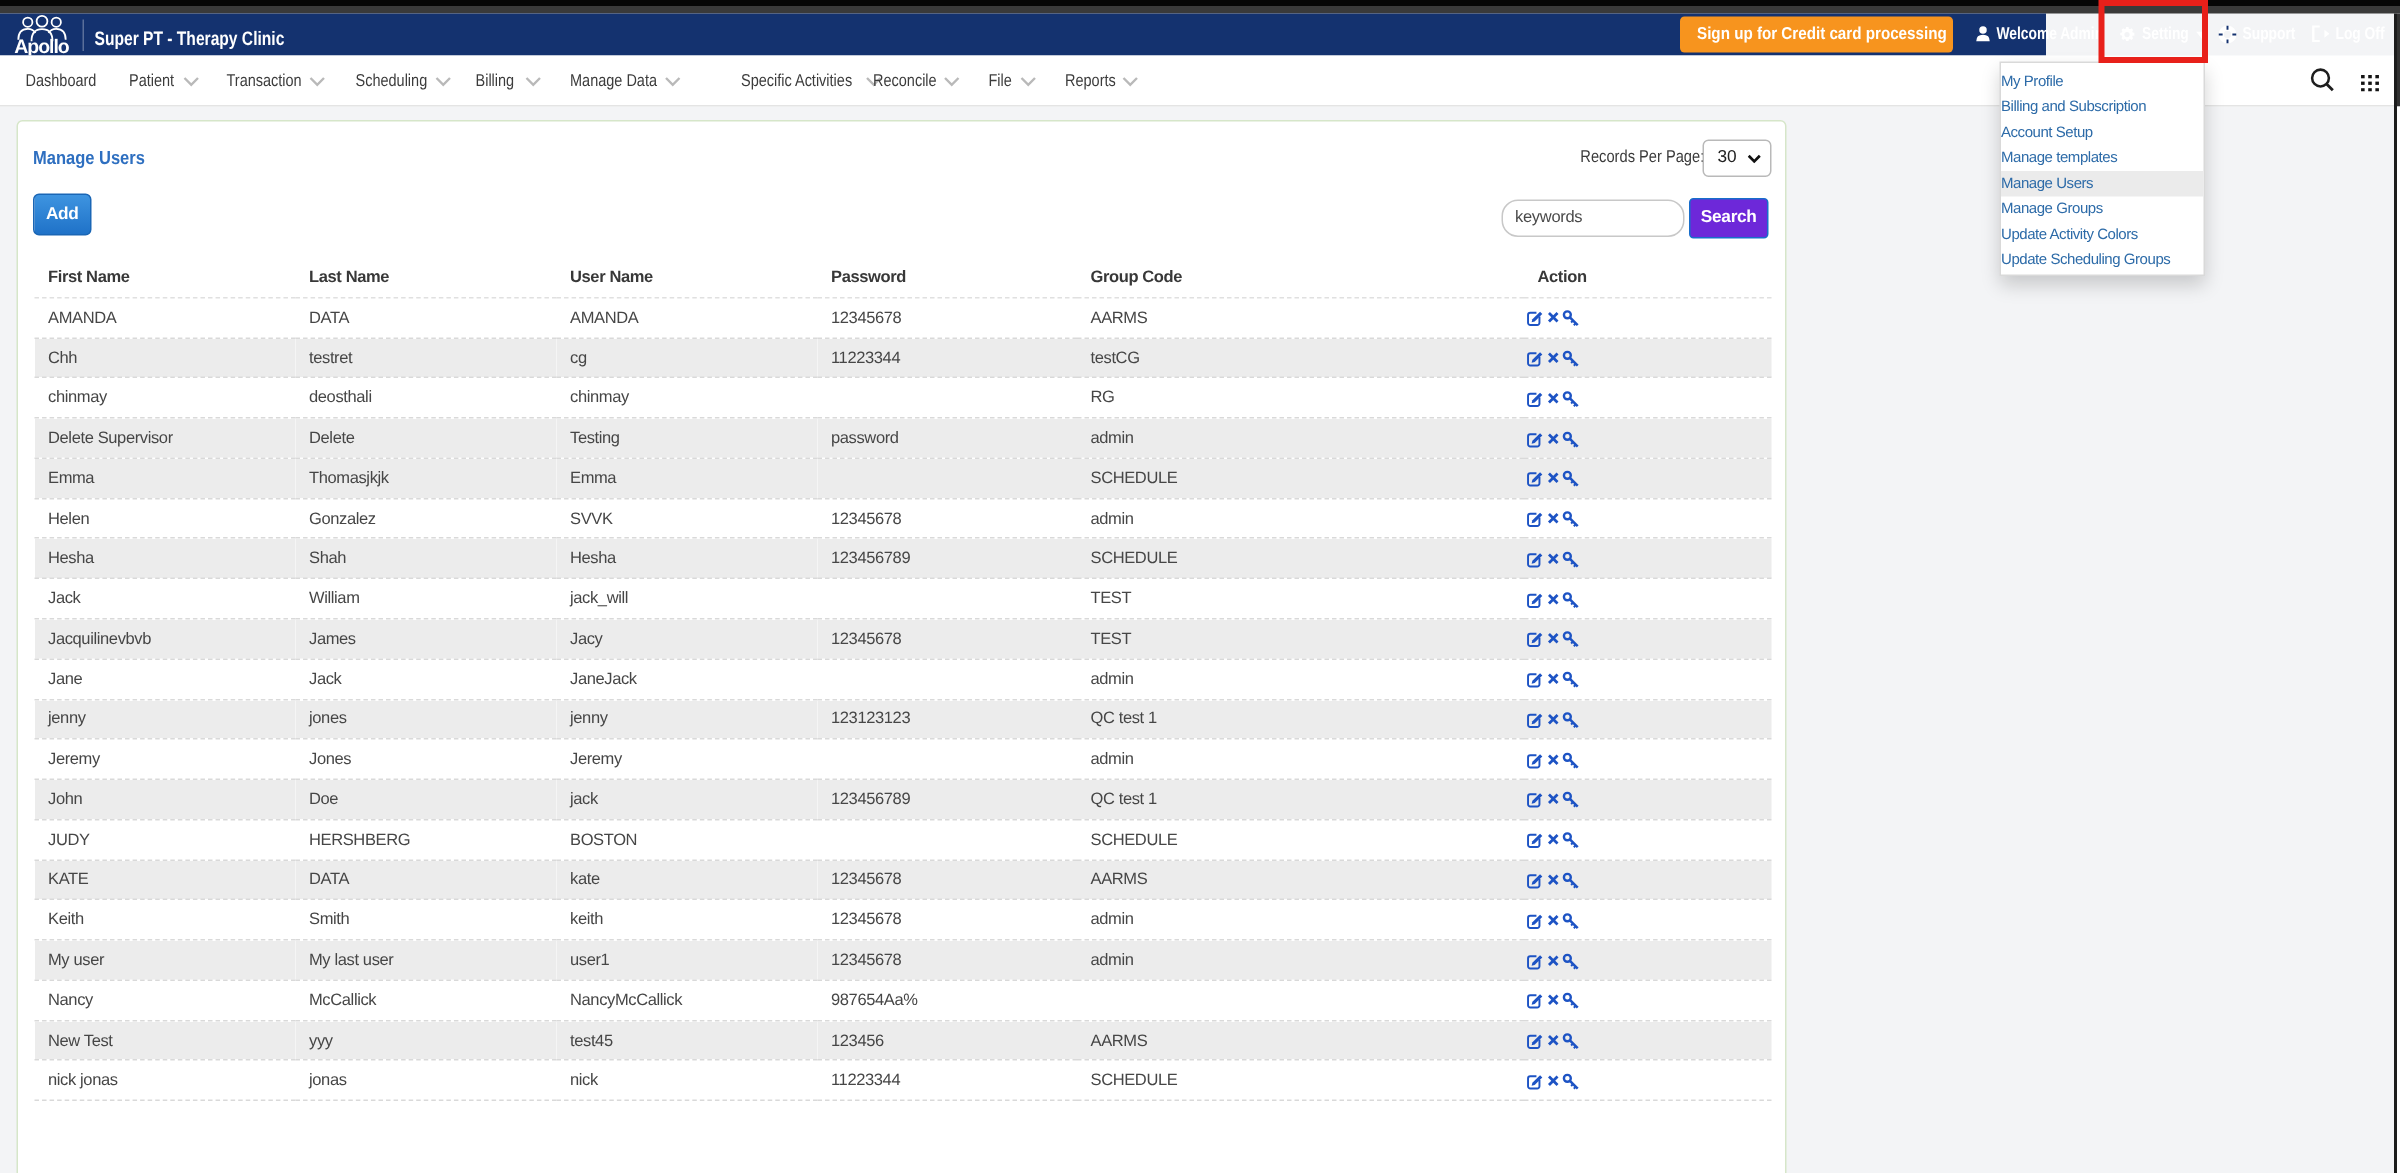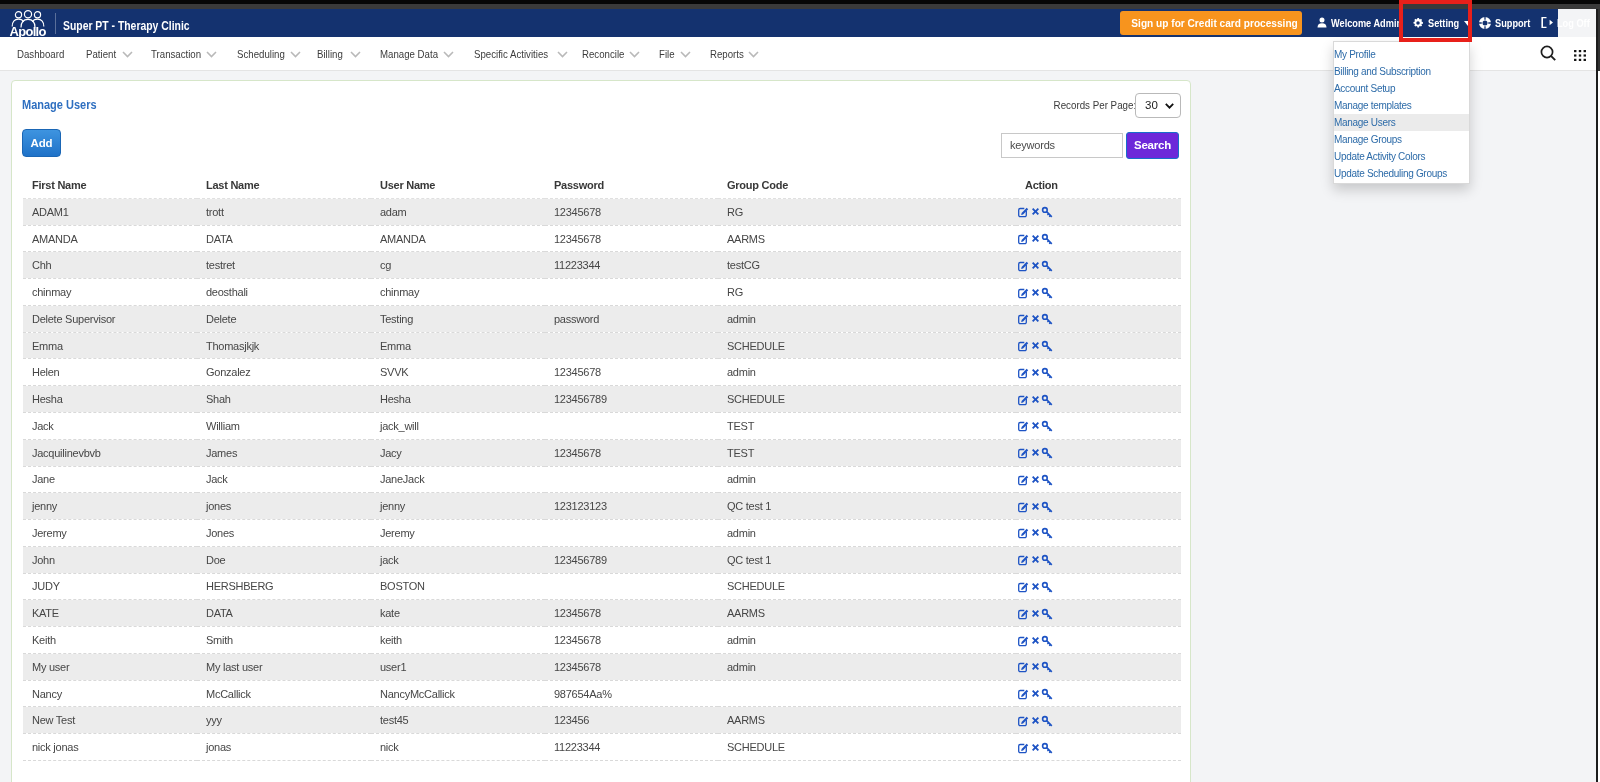--- a/index.html
+++ b/index.html
@@ -5,21 +5,21 @@
 * { margin:0; padding:0; box-sizing:border-box; }
 html,body { width:1600px; height:782px; }
 body { position:relative; overflow:hidden; background:#f3f4f6; font-family:"Liberation Sans",sans-serif; }
 .abs { position:absolute; }
 
 
 #strip1 { left:0; top:0; width:1600px; height:4px; background:#060606; }
 #strip2 { left:0; top:4px; width:1600px; height:4.5px; background:#3a3a3a; }
 
 
-#navbar { left:0; top:8.5px; width:1558px; height:28px; background:#14326f; }
+#navbar { left:0; top:8.5px; width:1364px; height:28px; background:#14326f; }
 .navtxt { color:#fff; font-weight:bold; font-size:11.5px; letter-spacing:0; white-space:nowrap; display:inline-block; transform:scaleX(0.8); transform-origin:0 50%; }
 #logo { left:9px; top:1px; }
 #navsep { left:55px; top:4.5px; width:1px; height:21px; background:rgba(255,255,255,0.30); }
 #clinic { left:63px; top:9px; font-size:13px; letter-spacing:0; transform:scaleX(0.8); transform-origin:0 0; }
 #ccbtn { left:1120px; top:2.5px; width:182px; height:24px; background:#f7941e; border-radius:3px;
   color:#fff; font-weight:bold; font-size:11.5px; text-align:center; line-height:24px; }
 #ccbtn span { display:inline-block; white-space:nowrap; transform:scaleX(0.88); transform-origin:50% 50%; }
 .navitem { display:flex; align-items:center; gap:4px; top:7.5px; height:13px; }
 .navitem .caret { position:absolute; left:52px; top:5px; }
 
@@ -38,21 +38,21 @@
 #panel { left:11px; top:80px; width:1180px; height:710px; background:#fff;
   border:1px solid #d6e6c9; border-radius:4px; }
 #title { left:22px; top:98px; font-size:12.5px; font-weight:bold; letter-spacing:0; color:#2e6fc0; transform:scaleX(0.88); transform-origin:0 0; }
 #rpplabel { right:464px; top:99px; font-size:11.5px; letter-spacing:0; color:#3a3a3a; transform:scaleX(0.85); transform-origin:100% 0; }
 #rppsel { left:1135px; top:93px; width:46px; height:25px; border:1px solid #b9b9b9; border-radius:4px;
   background:#fff; font-size:11.5px; color:#222; line-height:23px; padding-left:9px; }
 #rppsel svg { position:absolute; right:6px; top:9px; }
 #addbtn { left:22px; top:129px; width:39px; height:28px; border-radius:4px;
   background:linear-gradient(#3e94e0,#1f72c8); border:1px solid #1a66b5;
   color:#fff; font-weight:bold; font-size:11.5px; text-align:center; line-height:26px; letter-spacing:-0.2px; }
-#kwinput { left:1001px; top:133px; width:122px; height:25px; border:1px solid #c8c8c8; border-radius:0;
+#kwinput { left:1001px; top:133px; width:122px; height:25px; border:1px solid #c8c8c8; border-radius:11px;
   background:#fff; font-size:11px; color:#4a4a4a; line-height:23px; padding-left:8px; letter-spacing:-0.2px; }
 #searchbtn { left:1126px; top:132px; width:53px; height:27px; border-radius:3px;
   background:#6d28d9; border:1px solid #176ecb;
   color:#fff; font-weight:bold; font-size:11.5px; text-align:center; line-height:25px; letter-spacing:-0.2px; }
 
 
 #tbl { left:23px; top:172px; width:1158px; border-collapse:collapse; table-layout:fixed;
   font-size:11px; letter-spacing:-0.25px; }
 #tbl col.c1 { width:174px; } #tbl col.c2 { width:174px; } #tbl col.c3 { width:174px; }
 #tbl col.c4 { width:173px; } #tbl col.c5 { width:298px; } #tbl col.c6 { width:165px; }
@@ -139,21 +139,21 @@
     </svg></div>
 <div class="abs mitem" style="left:237px;"><span>Scheduling</span><svg class="chev" style="left:52.5px;" viewBox="0 0 11 7">
       <path d="M1 1 L5.5 5.5 L10 1" fill="none" stroke="#b9b9b9" stroke-width="1.6"></path>
     </svg></div>
 <div class="abs mitem" style="left:317px;"><span>Billing</span><svg class="chev" style="left:32.5px;" viewBox="0 0 11 7">
       <path d="M1 1 L5.5 5.5 L10 1" fill="none" stroke="#b9b9b9" stroke-width="1.6"></path>
     </svg></div>
 <div class="abs mitem" style="left:380px;"><span>Manage Data</span><svg class="chev" style="left:62.5px;" viewBox="0 0 11 7">
       <path d="M1 1 L5.5 5.5 L10 1" fill="none" stroke="#b9b9b9" stroke-width="1.6"></path>
     </svg></div>
-<div class="abs mitem" style="left:474px;"><span>Specific Activities</span><svg class="chev" style="left:82.5px;" viewBox="0 0 11 7">
+<div class="abs mitem" style="left:494px;"><span>Specific Activities</span><svg class="chev" style="left:82.5px;" viewBox="0 0 11 7">
       <path d="M1 1 L5.5 5.5 L10 1" fill="none" stroke="#b9b9b9" stroke-width="1.6"></path>
     </svg></div>
 <div class="abs mitem" style="left:582px;"><span>Reconcile</span><svg class="chev" style="left:46.5px;" viewBox="0 0 11 7">
       <path d="M1 1 L5.5 5.5 L10 1" fill="none" stroke="#b9b9b9" stroke-width="1.6"></path>
     </svg></div>
 <div class="abs mitem" style="left:659px;"><span>File</span><svg class="chev" style="left:20.5px;" viewBox="0 0 11 7">
       <path d="M1 1 L5.5 5.5 L10 1" fill="none" stroke="#b9b9b9" stroke-width="1.6"></path>
     </svg></div>
 <div class="abs mitem" style="left:710px;"><span>Reports</span><svg class="chev" style="left:37.5px;" viewBox="0 0 11 7">
       <path d="M1 1 L5.5 5.5 L10 1" fill="none" stroke="#b9b9b9" stroke-width="1.6"></path>
@@ -204,41 +204,20 @@
     </colgroup>
 <tbody>
       <tr class="head">
         <th>First Name</th>
         <th>Last Name</th>
         <th>User Name</th>
         <th>Password</th>
         <th>Group Code</th>
         <th>Action</th>
       </tr>
-<tr class="odd">
-        <td>ADAM1</td>
-        <td>trott</td>
-        <td>adam</td>
-        <td>12345678</td>
-        <td>RG</td>
-        <td class="act">
-          <svg width="38" height="14" viewBox="0 0 38 14">
-<g fill="none" stroke="#1d53c4" stroke-width="1.3">
-<path d="M9.3 6.0 V10.2 a1.5 1.5 0 0 1 -1.5 1.5 H3.2 a1.5 1.5 0 0 1 -1.5 -1.5 V5.0 a1.5 1.5 0 0 1 1.5 -1.5 H7.3"></path>
-</g>
-<path d="M4.6 7.9 L9.7 2.8 l1.5 1.5 L6.1 9.4 l-2.0 .5 z" fill="#1d53c4"></path>
-<path d="M15.0 4.3 l1.3-1.3 2.2 2.2 2.2-2.2 1.3 1.3 -2.2 2.2 2.2 2.2 -1.3 1.3 -2.2-2.2 -2.2 2.2 -1.3-1.3 2.2-2.2 z" fill="#1d53c4"></path>
-<g fill="none" stroke="#1d53c4">
-<circle cx="27.9" cy="4.9" r="2.3" stroke-width="1.6"></circle>
-<path d="M29.6 6.6 L34.8 11.8" stroke-width="1.7"></path>
-<path d="M31.7 8.7 L30.4 10.0 M33.5 10.5 L32.2 11.8" stroke-width="1.3"></path>
-</g>
-</svg>
-        </td>
-      </tr>
 <tr class="even">
         <td>AMANDA</td>
         <td>DATA</td>
         <td>AMANDA</td>
         <td>12345678</td>
         <td>AARMS</td>
         <td class="act">
           <svg width="38" height="14" viewBox="0 0 38 14">
 <g fill="none" stroke="#1d53c4" stroke-width="1.3">
 <path d="M9.3 6.0 V10.2 a1.5 1.5 0 0 1 -1.5 1.5 H3.2 a1.5 1.5 0 0 1 -1.5 -1.5 V5.0 a1.5 1.5 0 0 1 1.5 -1.5 H7.3"></path>

